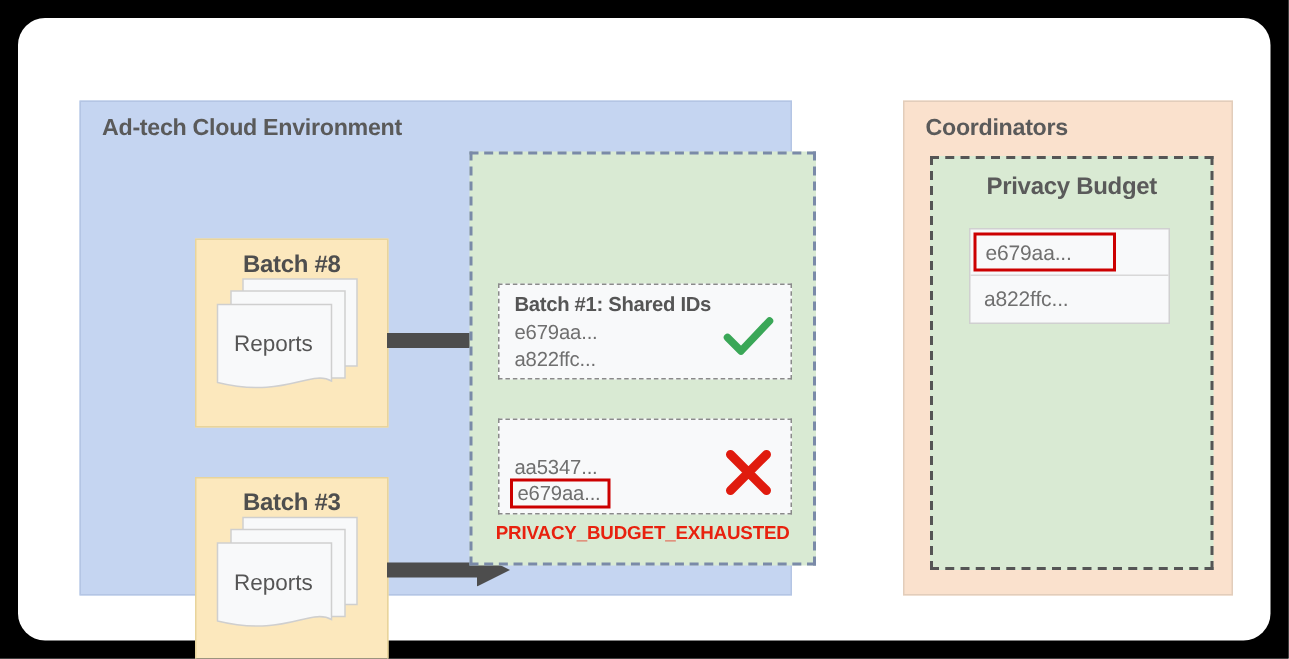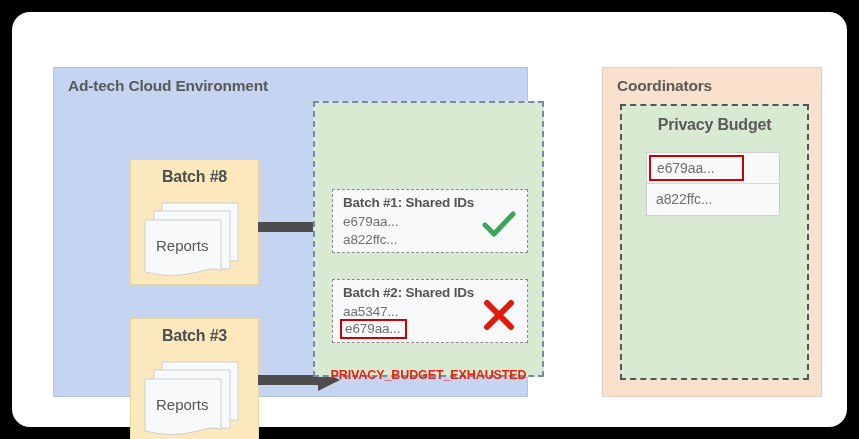--- a/index.html
+++ b/index.html
@@ -67,21 +67,21 @@
     width: 100%;
     text-align: center;
     font-size: 16px;
     font-weight: 700;
     color: #4e4e4e;
     letter-spacing: -0.2px;
   }
   .reports-stack {
     position: absolute;
     left: 11px;
-    top: 41px;
+    top: 24px;
     width: 108px;
     height: 82px;
   }
   .reports-stack svg { display: block; }
 
   
   .arrow {
     position: absolute;
     width: 82px;
     height: 22px;
@@ -164,21 +164,20 @@
   .error-text {
     position: absolute;
     left: 0;
     top: 245px;
     width: 100%;
     text-align: center;
     font-size: 12.5px;
     font-weight: 700;
     color: #e8210e;
     letter-spacing: -0.1px;
-    margin-top: 20px;
   }
 
   
   .coord-panel {
     position: absolute;
     left: 590px;
     top: 55px;
     width: 220px;
     height: 330px;
     background: #fae1cd;
@@ -313,21 +312,20 @@
           <div class="id-line l1">e679aa...</div>
           <div class="id-line l2">a822ffc...</div>
           <div class="status-mark">
             <svg width="36" height="36" viewBox="0 0 36 36" xmlns="http://www.w3.org/2000/svg">
               <path d="M4,18 L13,27 L32,7" fill="none" stroke="#3aa757" stroke-width="5" stroke-linecap="round" stroke-linejoin="round"></path>
             </svg>
           </div>
         </div>
 
         <div class="batch-card" id="agg-card-2">
-          <div class="card-heading">Batch #2: Shared IDs</div>
           <div class="id-line l1">aa5347...</div>
           <div class="id-highlight">e679aa...</div>
           <div class="status-mark">
             <svg width="36" height="36" viewBox="0 0 36 36" xmlns="http://www.w3.org/2000/svg">
               <path d="M6,6 L30,30 M30,6 L6,30" fill="none" stroke="#e01b0e" stroke-width="6" stroke-linecap="round"></path>
             </svg>
           </div>
         </div>
 
         <div class="error-text">PRIVACY_BUDGET_EXHAUSTED</div>

